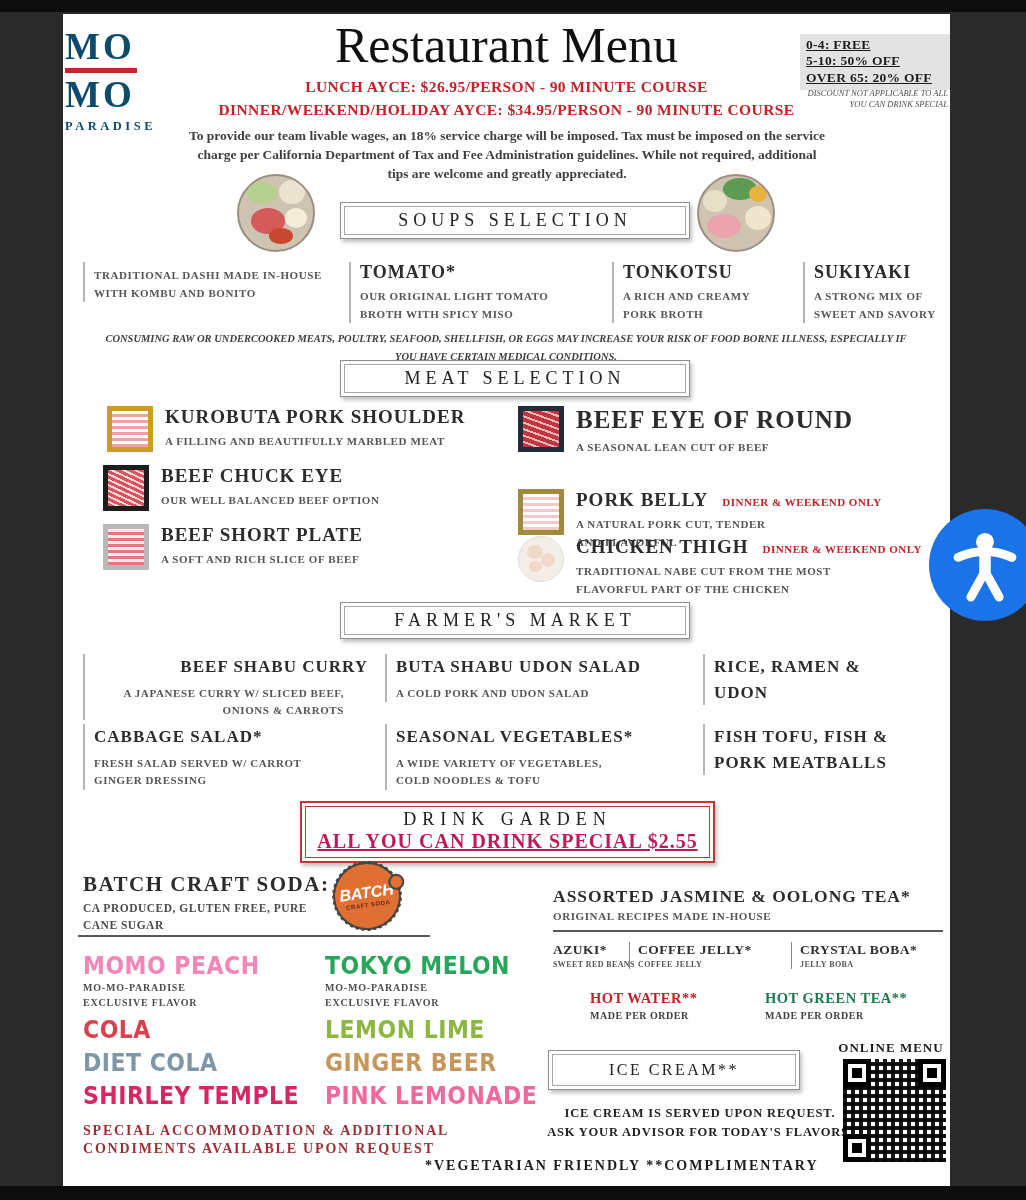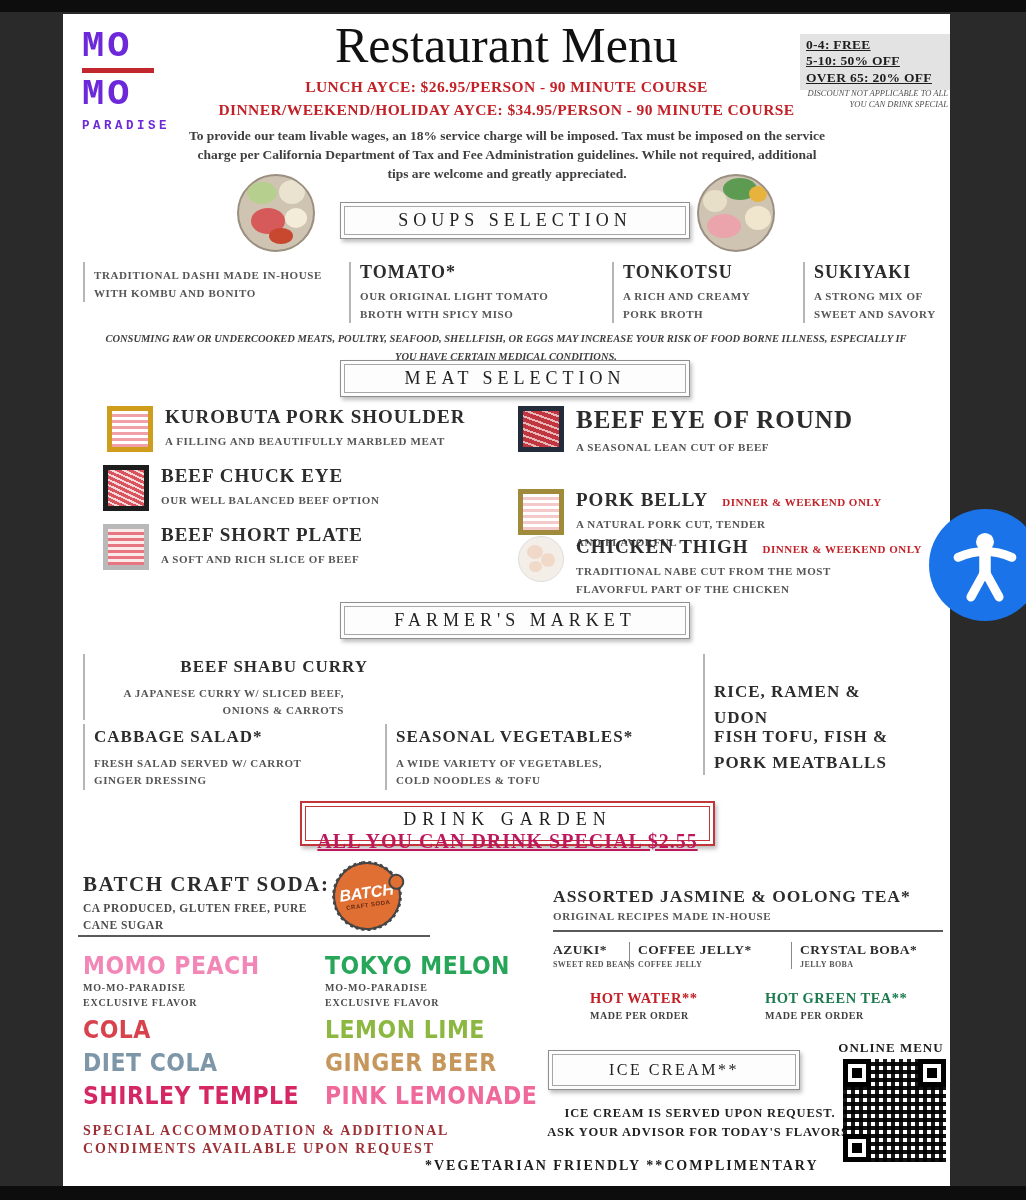--- a/index.html
+++ b/index.html
@@ -8,22 +8,22 @@
          font-family:"Liberation Serif", serif; }
   .strip { position:absolute; left:0; width:1026px; background:#0d0d0d; }
   .strip.top { top:0; height:12px; }
   .strip.bottom { top:1186px; height:14px; }
 
   .sheet { position:absolute; left:63px; top:14px; width:887px; height:1172px;
            background:#ffffff; }
   .abs { position:absolute; }
 
   
-  .logo { left:19px; top:14px; width:110px; color:#6d28d9;
-          font-family:Liberation Mono, monospace; font-weight:bold; }
+  .logo { left:2px; top:14px; width:110px; color:#0c4a6e;
+          font-family:Liberation Serif, serif; font-weight:bold; }
   .logo .mo { font-size:37px; letter-spacing:3px; line-height:1.0; }
   .logo .bar { width:72px; height:5px; background:#c1272d; margin:3px 0; }
   .logo .paradise { font-size:12.5px; letter-spacing:3.5px; margin-top:6px; }
 
   .page-title { left:0; top:2px; width:887px; text-align:center;
                 font-size:50px; color:#111; }
   .price-line { left:0; width:887px; text-align:center; color:#c32127;
                 font-weight:bold; font-size:15.5px; letter-spacing:0.4px; }
   .price-line.lunch { top:64px; }
   .price-line.dinner { top:87px; }
@@ -71,21 +71,21 @@
   .stripes-pale  { background:repeating-linear-gradient(0deg,#f3c9c9 0 3px,#fff 3px 6px); }
   .plate.round { border-radius:50%; background:#f3efe8; border:1px solid #ddd; position:relative; }
   .plate.round i { position:absolute; border-radius:50%; background:#f0d9c8; }
 
   
   .farm-col { border-left:2px solid #b5b5b5; padding-left:9px; }
   .farm-title { font-size:17px; font-weight:bold; color:#2c2c2c; letter-spacing:1px;
                 line-height:1.5; }
 
   
-  .dg-box { left:237px; top:787px; width:415px; height:45px;
+  .dg-box { left:237px; top:787px; width:415px; height:62px;
             border:2px solid #c2363b; padding:3px; box-shadow:2px 3px 4px rgba(0,0,0,0.25); }
   .dg-inner { border:1px solid #c2363b; height:100%; text-align:center; padding-top:2px; }
   .dg-title { font-size:18px; letter-spacing:6px; color:#1c1c1c; }
   .dg-special { font-size:20px; font-weight:bold; color:#be185d;
                 text-decoration:underline; letter-spacing:1px; }
 
   
   .batch-head { left:20px; top:858px; font-size:21px; font-weight:bold;
                 letter-spacing:1.5px; color:#2c2c2c; }
   .batch-desc { left:20px; top:886px; width:250px; font-size:11.5px; font-weight:bold;
@@ -260,22 +260,26 @@
   </div>
 
   <div class="abs section-box" style="left:277px; top:588px; width:350px; height:37px;">
     <div class="inner">FARMER'S MARKET</div>
   </div>
 
   <div class="abs farm-col" style="left:20px; top:640px; width:285px;text-align:right;">
     <div class="farm-title">BEEF SHABU CURRY</div>
     <div class="item-desc" style="width:250px;">A JAPANESE CURRY W/ SLICED BEEF, ONIONS &amp; CARROTS</div>
   </div>
+  <div class="abs farm-col" style="left:322px; top:640px; width:300px;">
+    <div class="farm-title">BUTA SHABU UDON SALAD</div>
+    <div class="item-desc" style="width:260px;">A COLD PORK AND UDON SALAD</div>
+  </div>
   <div class="abs farm-col" style="left:640px; top:640px; width:230px;">
-    <div class="farm-title" style="width:175px;margin-top:25px;">RICE, RAMEN &amp; UDON</div>
+    <div class="farm-title" style="width:175px;">RICE, RAMEN &amp; UDON</div>
   </div>
   <div class="abs farm-col" style="left:20px; top:710px; width:285px;">
     <div class="farm-title">CABBAGE SALAD*</div>
     <div class="item-desc" style="width:220px;">FRESH SALAD SERVED W/ CARROT GINGER DRESSING</div>
   </div>
   <div class="abs farm-col" style="left:322px; top:710px; width:300px;">
     <div class="farm-title">SEASONAL VEGETABLES*</div>
     <div class="item-desc" style="width:240px;">A WIDE VARIETY OF VEGETABLES, COLD NOODLES &amp; TOFU</div>
   </div>
   <div class="abs farm-col" style="left:640px; top:710px; width:240px;">

